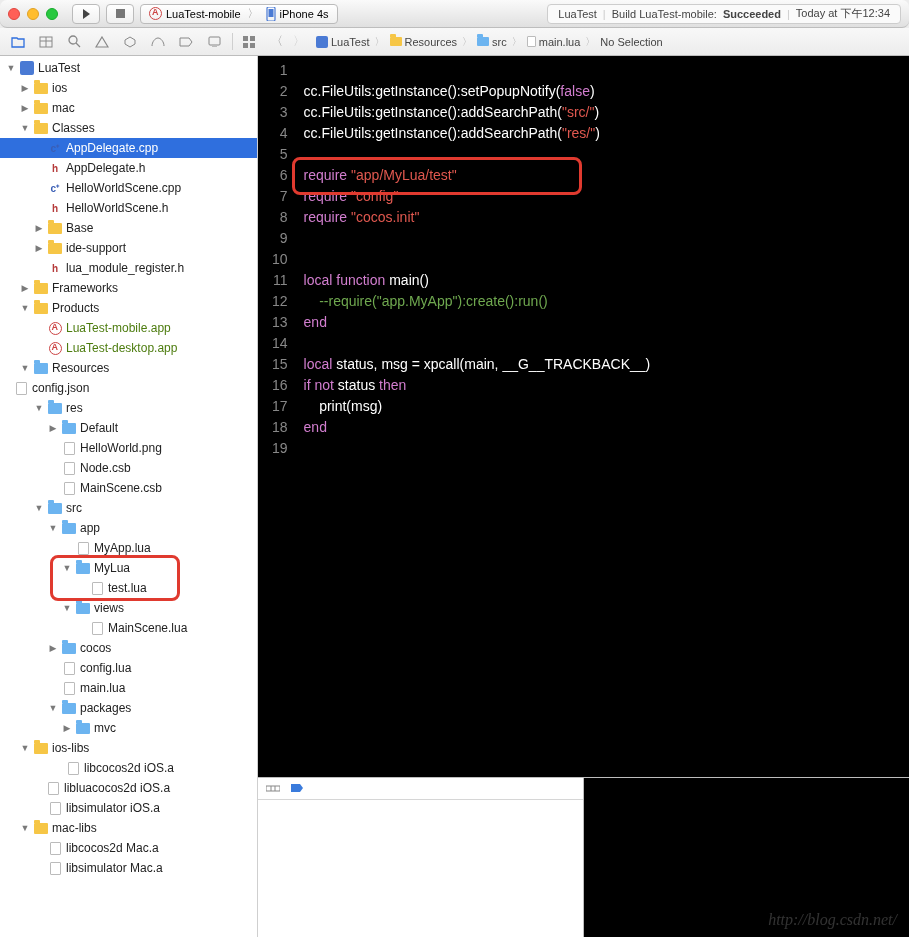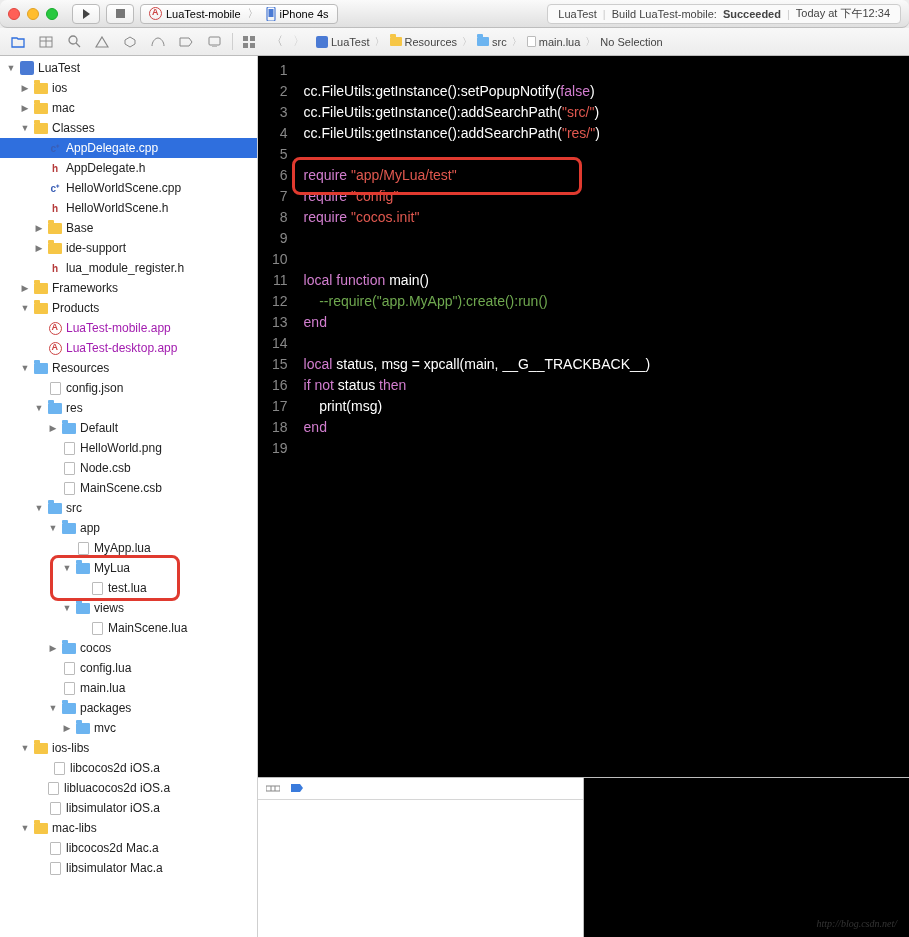--- a/index.html
+++ b/index.html
@@ -40,41 +40,41 @@
 .folder-ico{width:14px;height:11px;background:#f6c646;border-radius:1px;position:relative;}
 .folder-ico::before{content:"";position:absolute;top:-3px;left:0;width:6px;height:3px;background:#f6c646;border-radius:1px 1px 0 0;}
 .bluefolder-ico{width:14px;height:11px;background:#6cb4f0;border-radius:1px;position:relative;}
 .bluefolder-ico::before{content:"";position:absolute;top:-3px;left:0;width:6px;height:3px;background:#6cb4f0;border-radius:1px 1px 0 0;}
 .xcproj-ico{width:14px;height:14px;background:#4a7ad4;border-radius:2px;position:relative;}
 .file-ico{width:11px;height:13px;background:#fff;border:1px solid #bbb;border-radius:1px;}
 .h-file{color:#b53a3a;font-weight:bold;font-size:10px;width:14px;text-align:center;}
 .c-file{color:#3a5eb5;font-weight:bold;font-size:10px;width:14px;text-align:center;}
 .app-ico{width:13px;height:13px;border:1px solid #c44;border-radius:50%;position:relative;}
 .app-ico::before{content:"A";position:absolute;font-size:9px;color:#c44;font-weight:bold;left:2px;top:-1px;}
-.red-text{color:#a21caf;}
+.red-text{color:#4d7c0f;}
 
 
 .annot{position:absolute;border:3px solid #e03a2f;border-radius:8px;pointer-events:none;}
 
 
 .editor{flex:1;display:flex;flex-direction:column;min-width:0;}
 .code-area{flex:1;display:flex;background:#000;font-family:"Menlo","Monaco",monospace;font-size:14px;line-height:21px;overflow:auto;position:relative;}
 .gutter{background:#000;color:#888;text-align:right;padding:4px 8px 4px 14px;user-select:none;}
 .code{padding:4px 8px;white-space:pre;color:#fff;}
 .kw{color:#d27ecf;}
 .str{color:#e0584f;}
 .cm{color:#6fa84f;}
 
 
 .debug{height:160px;border-top:1px solid #bdbdbd;display:flex;}
 .debug-left{flex:1;background:#fff;}
 .dbg-tb{height:22px;border-bottom:1px solid #d6d6d6;display:flex;align-items:center;gap:10px;padding:0 8px;color:#666;}
 .debug-right{flex:1;background:#000;border-left:1px solid #bdbdbd;}
 
-.watermark{position:absolute;right:12px;bottom:8px;color:rgba(200,200,200,.25);font-style:italic;font-size:10px;font-family:serif;pointer-events:none;margin-top:17px;}
+.watermark{position:absolute;right:12px;bottom:8px;color:rgba(200,200,200,.25);font-style:italic;font-size:16px;font-family:serif;pointer-events:none;margin-top:17px;}
 </style>
 </head>
 <body>
 
 <div class="titlebar">
   <div class="traffic">
     <div class="t-btn t-close"></div>
     <div class="t-btn t-min"></div>
     <div class="t-btn t-max"></div>
   </div>
@@ -302,21 +302,21 @@
         </span>
         <span class="red-text">LuaTest-desktop.app</span>
       </div>
       <div class="tree-row" style="padding-left: 20px;">
         <span class="disc">▼</span>
         <span class="ico">
           <span class="bluefolder-ico"></span>
         </span>
         <span>Resources</span>
       </div>
-      <div class="tree-row" style="padding-left: 34px;">
+      <div class="tree-row" style="">
         <span class="disc"></span>
         <span class="ico">
           <span class="file-ico"></span>
         </span>
         <span>config.json</span>
       </div>
       <div class="tree-row" style="padding-left: 34px;">
         <span class="disc">▼</span>
         <span class="ico">
           <span class="bluefolder-ico"></span>
@@ -435,21 +435,21 @@
         </span>
         <span>mvc</span>
       </div>
       <div class="tree-row" style="padding-left: 20px;">
         <span class="disc">▼</span>
         <span class="ico">
           <span class="folder-ico"></span>
         </span>
         <span>ios-libs</span>
       </div>
-      <div class="tree-row" style="padding-left: 18px; margin-left: 20px;">
+      <div class="tree-row" style="padding-left: 52px;">
         <span class="disc"></span>
         <span class="ico">
           <span class="file-ico"></span>
         </span>
         <span>libcocos2d iOS.a</span>
       </div>
       <div class="tree-row" style="padding-left: 32px;">
         <span class="disc"></span>
         <span class="ico">
           <span class="file-ico"></span>

